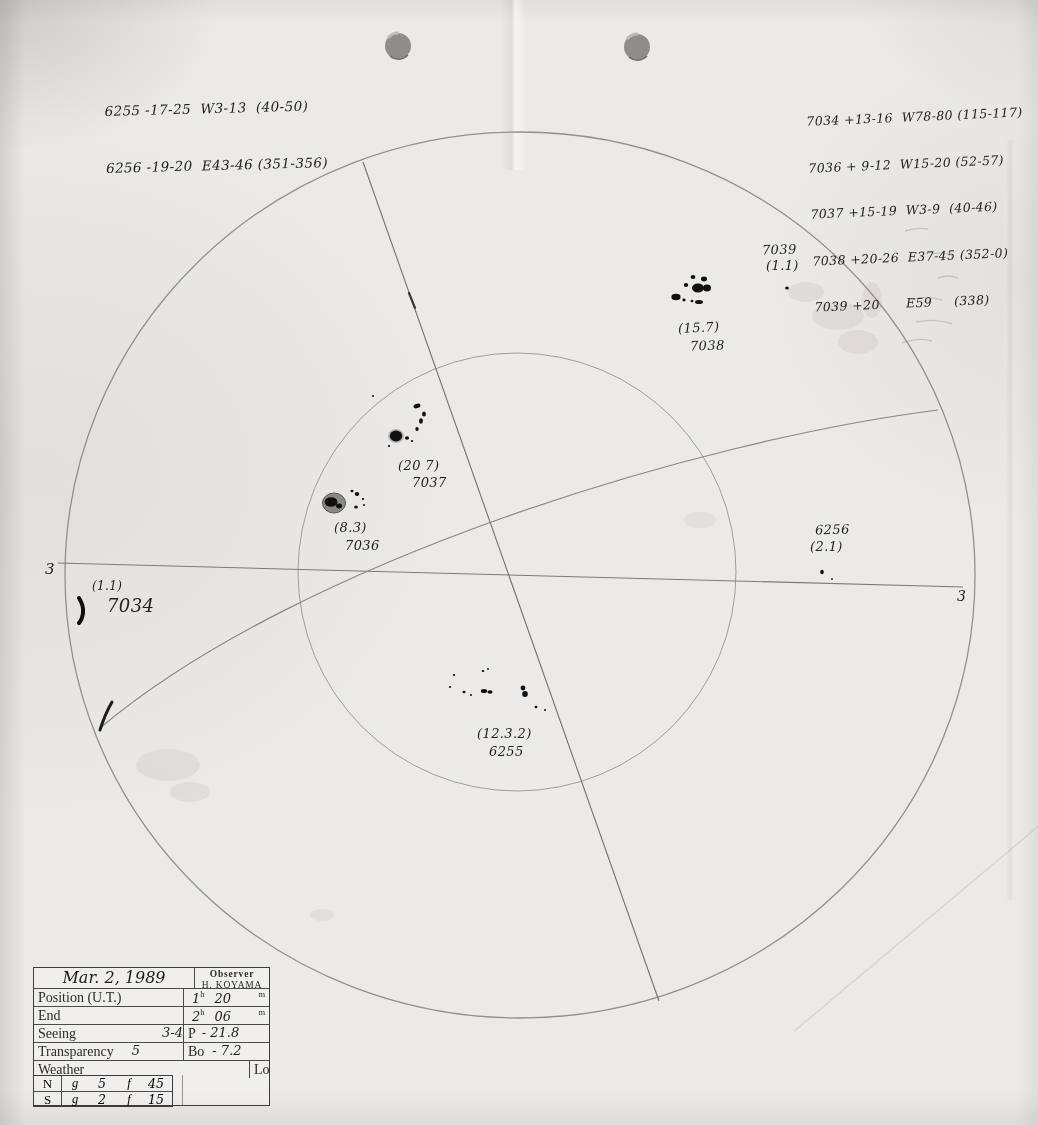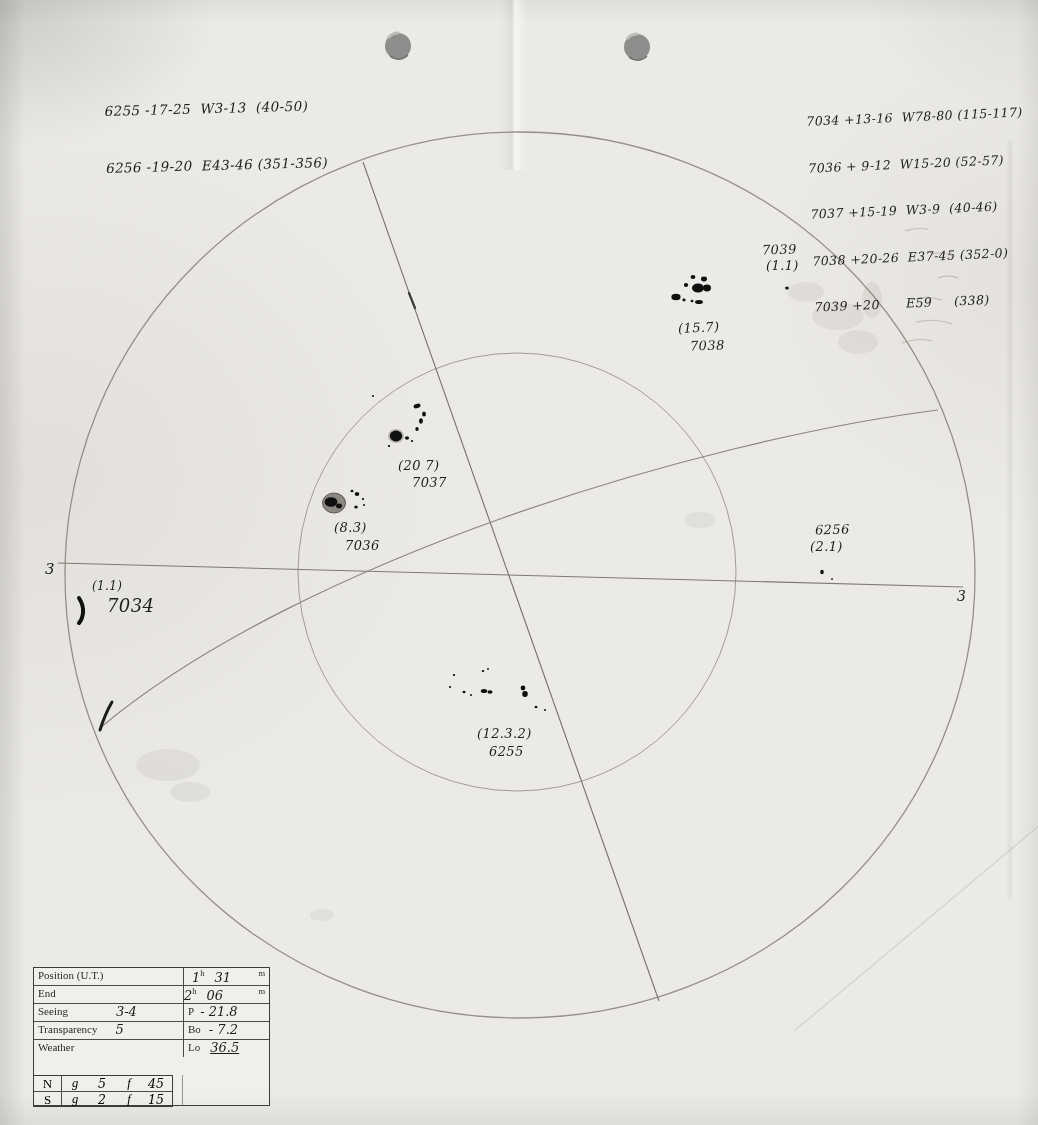--- a/index.html
+++ b/index.html
@@ -45,21 +45,21 @@
   .axis3{font-size:15px;}
   
   .obs-table{
     position:absolute;left:33px;top:967px;width:237px;height:139px;
     border:1.6px solid #3c3c3c;box-sizing:border-box;
     background:rgba(255,255,255,0.25);
     color:#2a2a2a;
   }
   .trow{display:flex;border-bottom:1px solid #4a4a4a;box-sizing:border-box;position:relative;}
   .tcell{box-sizing:border-box;overflow:hidden;}
-  .lbl{font-family:"Liberation Serif", serif;font-size:11px;padding:1px 0 0 4px;}
+  .lbl{font-family:"Liberation Serif", serif;font-size:14px;padding:1px 0 0 4px;}
   .vdiv{border-left:1px solid #4a4a4a;}
   .obs-head{font-family:"Liberation Serif", serif;font-weight:bold;font-size:9.5px;line-height:10px;text-align:center;letter-spacing:0.8px;padding-top:1px;}
   .hwv{font-family:"DejaVu Serif", serif;font-style:italic;font-size:13px;color:#1c1c1c;}
   .sup{font-family:"Liberation Serif", serif;font-size:8.5px;vertical-align:super;font-style:normal;}
   .ns-wrap{position:absolute;left:33px;top:1075px;width:140px;height:32px;
     border:1.4px solid #3c3c3c;box-sizing:border-box;}
   .ns-row{display:flex;height:15px;box-sizing:border-box;}
   .ns-row + .ns-row{border-top:1px solid #4a4a4a;}
   .ns-l{width:27px;border-right:1px solid #4a4a4a;text-align:center;font-size:13px;font-family:"Liberation Serif", serif;}
   .ns-c{flex:1;display:flex;gap:0;align-items:center;font-size:12.5px;}
@@ -218,62 +218,71 @@
 <div class="hw grp" style="left:810px;top:539px;">(2.1)</div>
 
 <div class="hw grp" style="left:92px;top:579px;font-size:12px;">(1.1)</div>
 <div class="hw grp" style="left:107px;top:595px;font-size:18px;">7034</div>
 
 <div class="hw grp" style="left:477px;top:726px;">(12.3.2)</div>
 <div class="hw grp" style="left:489px;top:744px;">6255</div>
 
 <div class="obs-table">
 
+  <div class="trow" style="height:21px;">
+    <div class="tcell" style="width:160px;text-align:center;">
+      <span class="hwv" style="font-size:16px;">Mar. 2, 1989</span>
+    </div>
+    <div class="tcell vdiv" style="flex:1;">
+      <div class="obs-head">Observer</div>
+      <div class="obs-head" style="font-weight:normal;">H. KOYAMA</div>
+    </div>
+  </div>
 
   <div class="trow" style="height:18px;">
     <div class="tcell lbl" style="width:149px;">Position (U.T.)</div>
     <div class="tcell vdiv" style="flex:1;padding-left:8px;">
       <span class="hwv">1</span><span class="sup">h</span>
-      <span class="hwv" style="margin-left:6px;">31</span><span class="sup" style="float:right;margin-right:4px;">m</span>
+      <span class="hwv" style="margin-left:6px;">20</span><span class="sup" style="float:right;margin-right:4px;">m</span>
     </div>
   </div>
 
   <div class="trow" style="height:18px;">
     <div class="tcell lbl" style="width:149px;">End</div>
-    <div class="tcell vdiv" style="flex:1;">
+    <div class="tcell vdiv" style="flex:1;padding-left:8px;">
       <span class="hwv">2</span><span class="sup">h</span>
       <span class="hwv" style="margin-left:6px;">06</span><span class="sup" style="float:right;margin-right:4px;">m</span>
     </div>
   </div>
 
   <div class="trow" style="height:18px;">
-    <div class="tcell" style="width:149px;display:flex;">
+    <div class="tcell" style="width:149px;display:flex;justify-content:space-between;">
       <span class="lbl">Seeing</span>
       <span class="hwv" style="margin-left:48px;">3-4</span>
     </div>
     <div class="tcell vdiv" style="flex:1;display:flex;">
       <span class="lbl">P</span>
       <span class="hwv" style="margin-left:6px;">- 21.8</span>
     </div>
   </div>
 
   <div class="trow" style="height:18px;">
     <div class="tcell" style="width:149px;display:flex;">
       <span class="lbl">Transparency</span>
       <span class="hwv" style="margin-left:18px;">5</span>
     </div>
     <div class="tcell vdiv" style="flex:1;display:flex;">
       <span class="lbl">Bo</span>
       <span class="hwv" style="margin-left:8px;">- 7.2</span>
     </div>
   </div>
 
-  <div class="trow" style="height:17px;border-bottom:none;">
+  <div class="trow" style="height:17px;border-bottom:none;gap:40px;">
     <div class="tcell lbl" style="width:149px;">Weather</div>
-    <div class="tcell vdiv" style="flex:1;display:flex;">
+    <div class="tcell vdiv" style="flex:1;display:flex;margin-left:26px;">
       <span class="lbl">Lo</span>
       <span class="hwv" style="margin-left:10px;text-decoration:underline;">36.5</span>
     </div>
   </div>
 </div>
 
 <div class="ns-wrap">
   <div class="ns-row">
     <div class="ns-l">N</div>
     <div class="ns-c">

